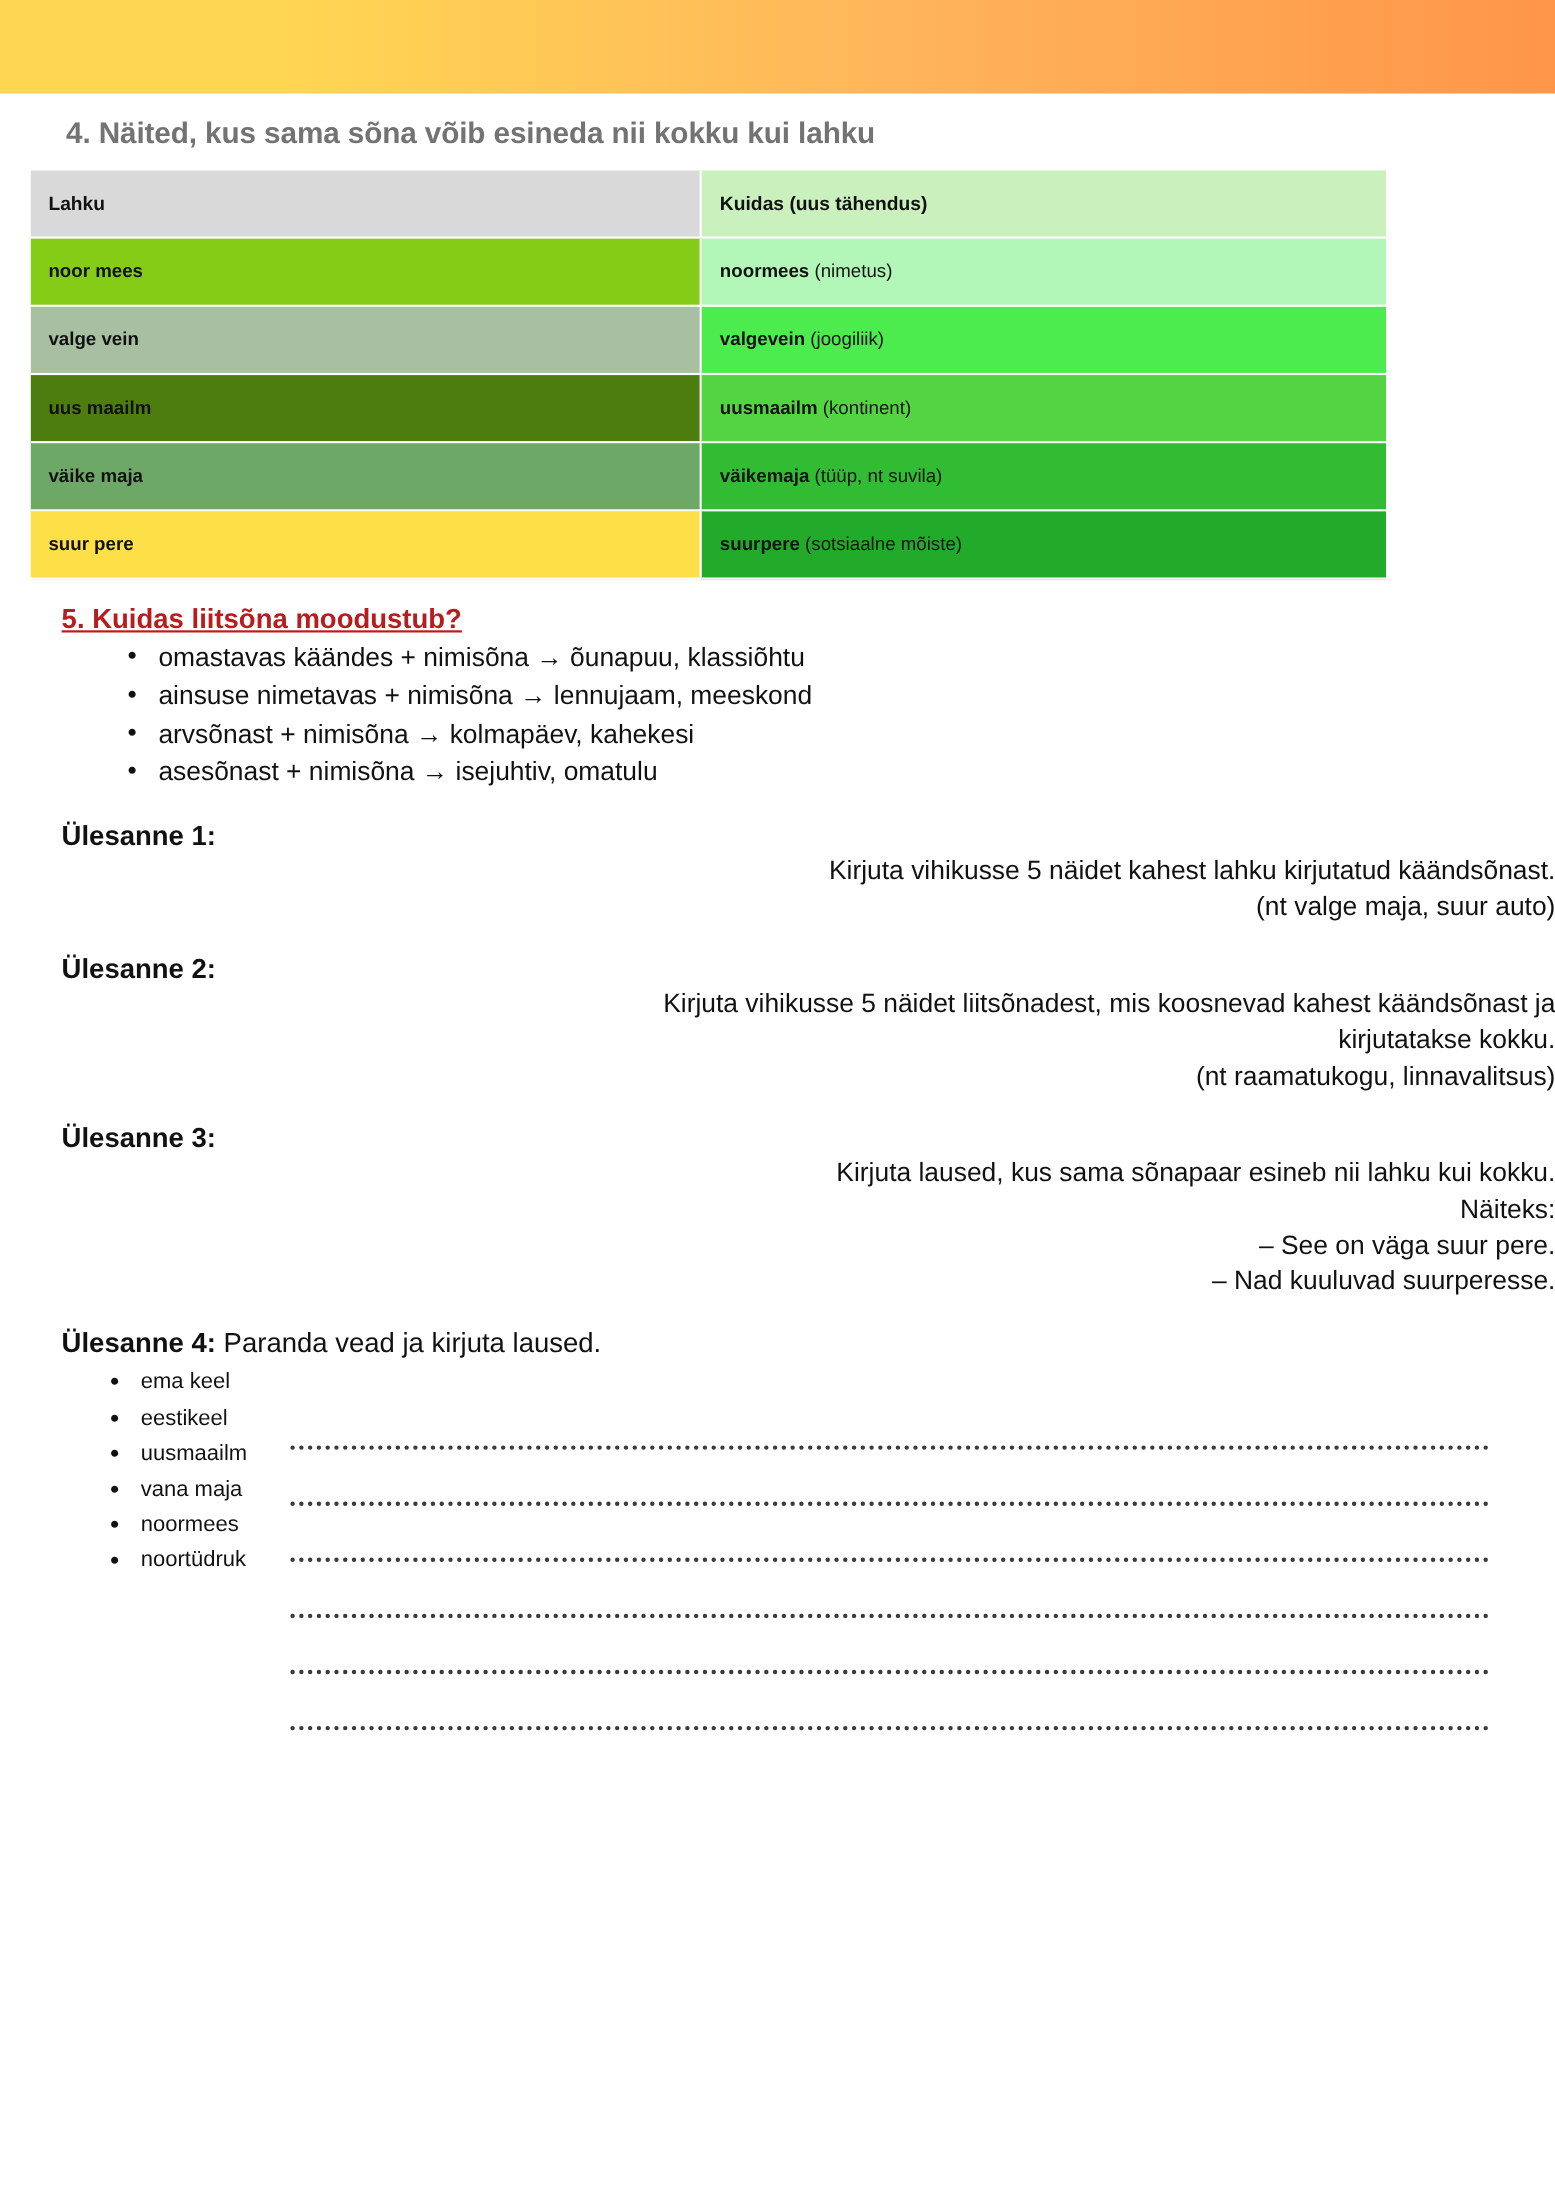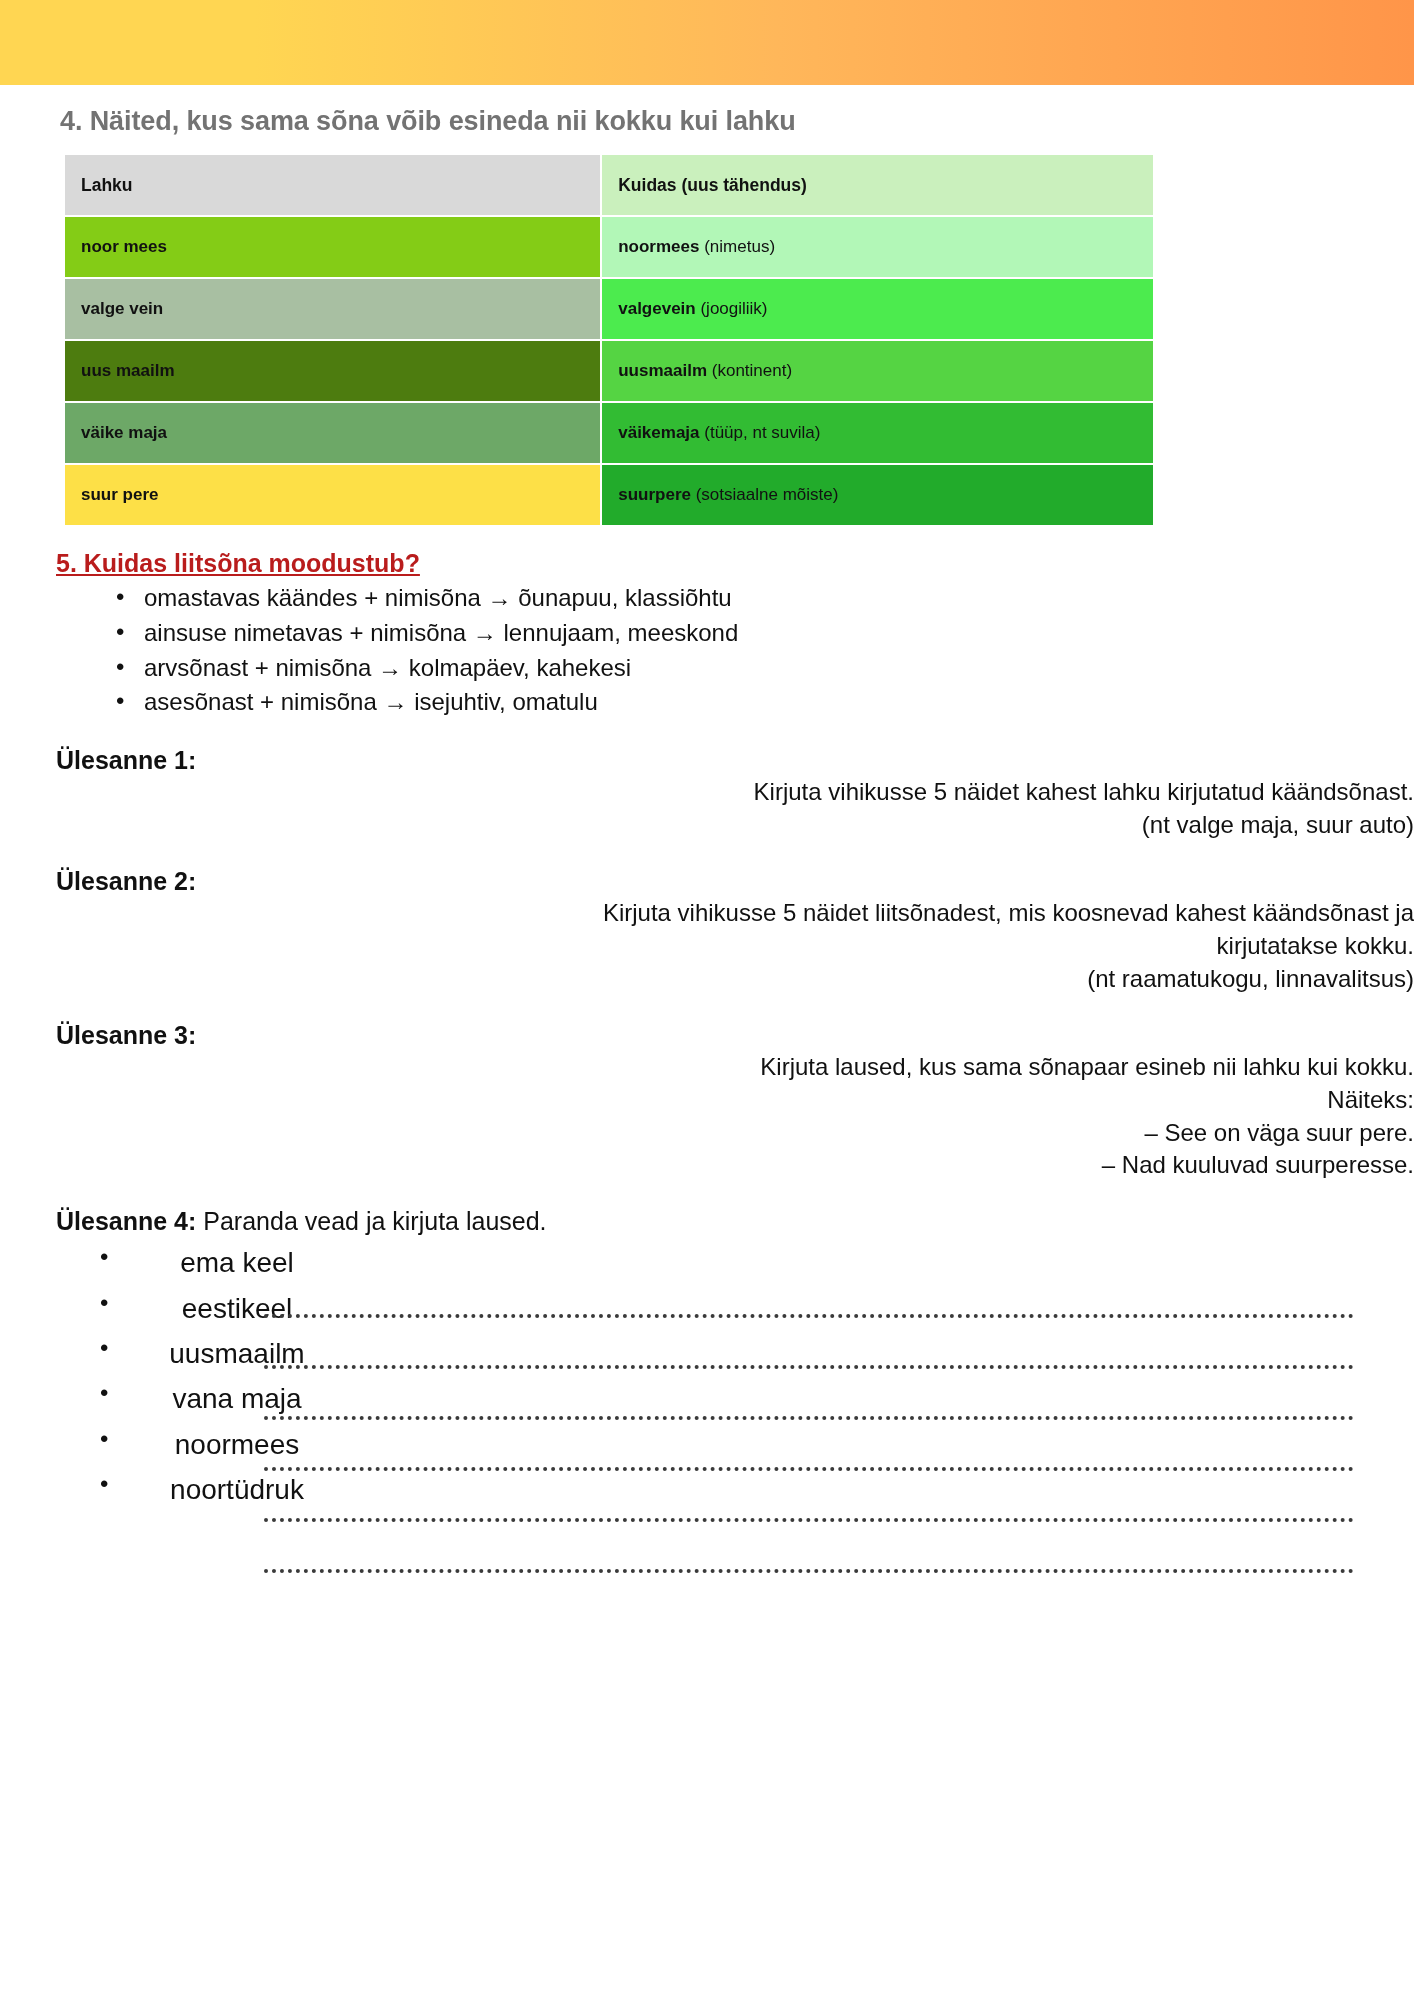--- a/index.html
+++ b/index.html
@@ -41,22 +41,22 @@
   .heading-4 {
     margin: 21px 0 0 60px;
     font-size: 27px;
     font-weight: bold;
     letter-spacing: -0.1px;
     color: #737373;
   }
 
   
   .word-table {
-    margin: 18px 0 0 65px;
-    width: 1088px;
+    margin: 18px 0 0 28px;
+    width: 1232px;
     border-collapse: separate;
     border-spacing: 0;
   }
   .word-table td, .word-table th {
     vertical-align: middle;
     padding: 0 16px;
     text-align: left;
     font-size: 17px;
     line-height: 1.3;
     border-bottom: 2px solid #ffffff;
@@ -131,24 +131,23 @@
     height: 300px;
   }
   .word-list {
     position: absolute;
     top: 0; left: 40px;
     list-style: none;
     width: 250px;
   }
   .word-list li {
     position: relative;
-    font-size: 28px;
+    font-size: 20px;
     line-height: 1.62;
     padding-left: 32px;
-    text-align: center;
   }
   .word-list li::before {
     content: "\2022";
     position: absolute;
     left: 4px;
     top: -2px;
     font-size: 24px;
   }
   .dotted-lines {
     position: absolute;

